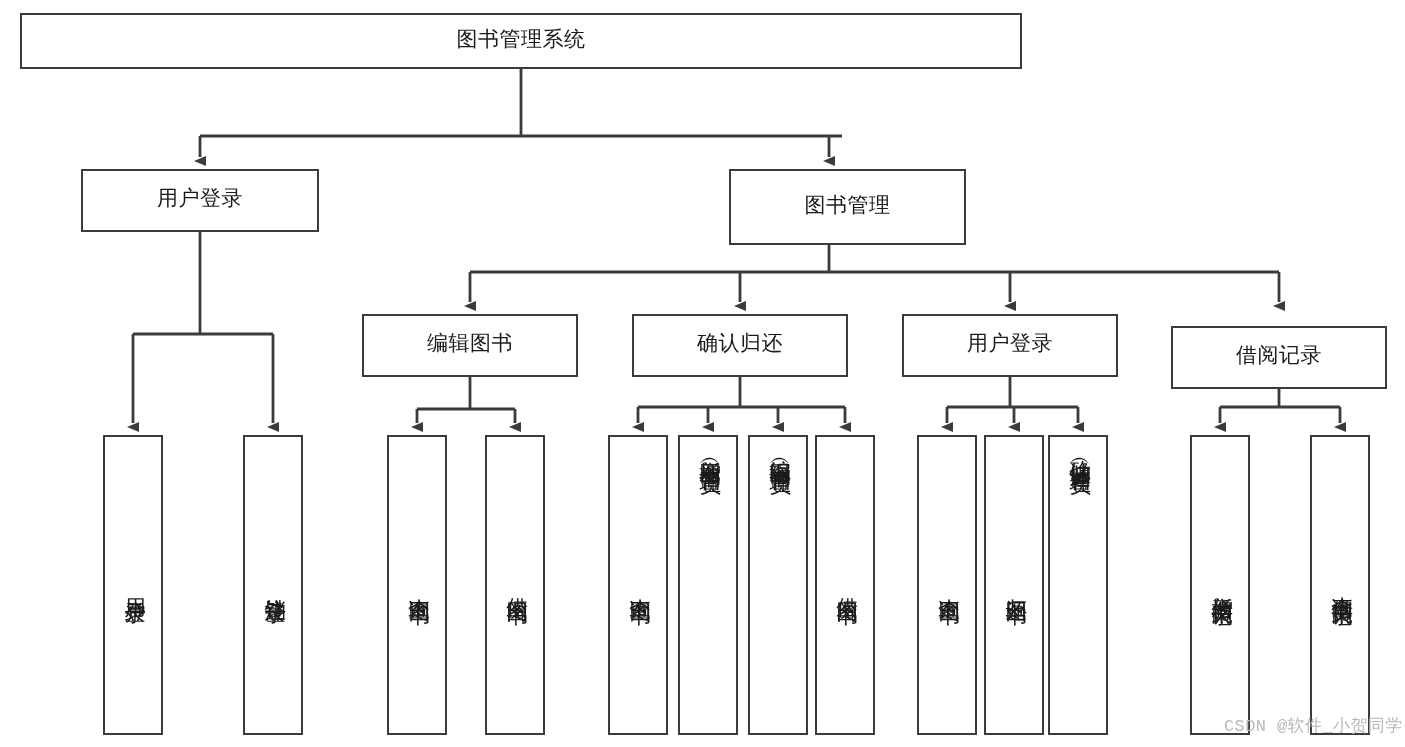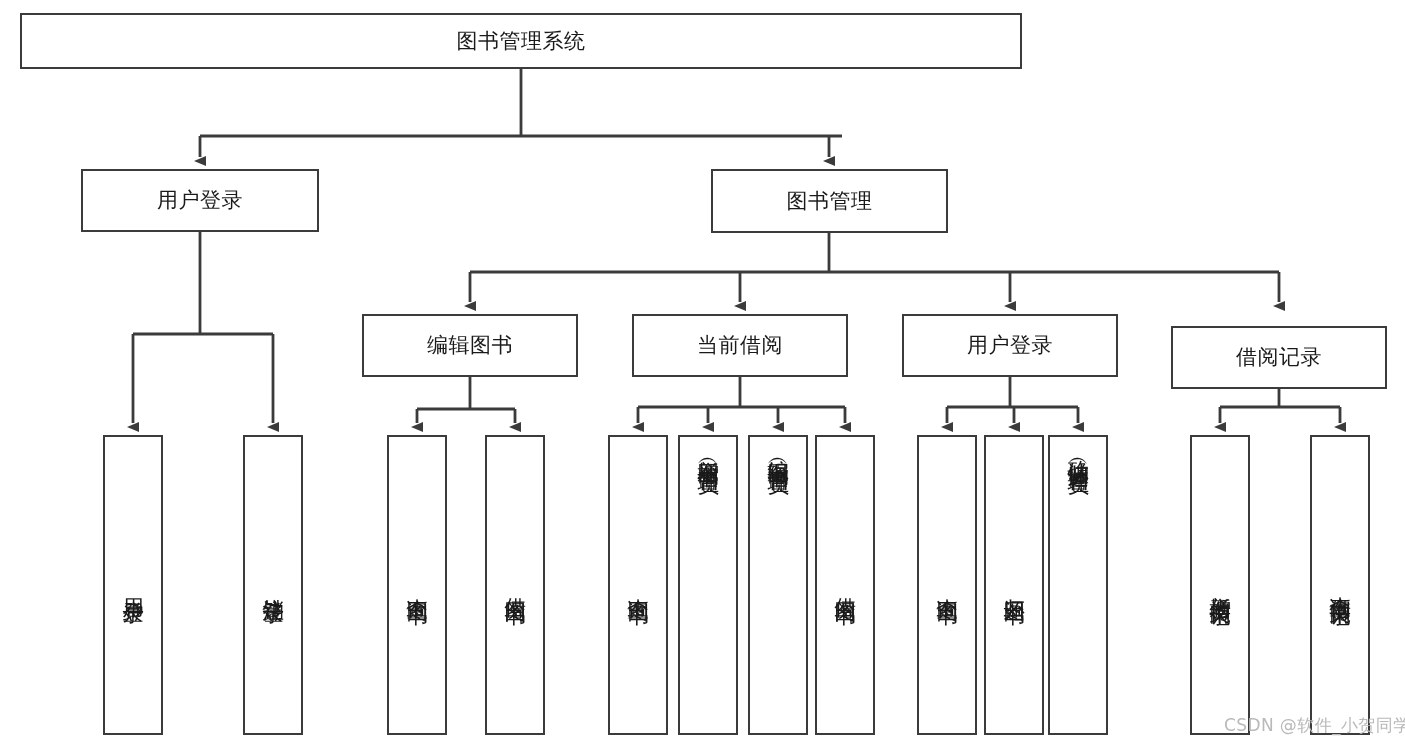--- a/index.html
+++ b/index.html
@@ -9,20 +9,21 @@
   }
   body {
     font-family: "DejaVu Sans", "Liberation Sans", sans-serif;
   }
   #canvas {
     position: relative;
     width: 1405px;
     height: 747px;
     background: #ffffff;
     overflow: hidden;
+    font-family: Liberation Mono, monospace;
   }
   #wires {
     position: absolute;
     left: 0;
     top: 0;
     width: 1405px;
     height: 747px;
     pointer-events: none;
   }
   .node {
@@ -122,29 +123,29 @@
     </g>
   </svg>
 
   <div class="node h" style="left:20px; top:13px; width:1002px; height:56px;">
     <span>图书管理系统</span>
   </div>
 
   <div class="node h" style="left:81px; top:169px; width:238px; height:63px;">
     <span>用户登录</span>
   </div>
-  <div class="node h" style="left:711px; top:169px; width:237px; height:64px;">
+  <div class="node h" style="left:729px; top:169px; width:237px; height:76px;">
     <span>图书管理</span>
   </div>
 
   <div class="node h" style="left:362px; top:314px; width:216px; height:63px;">
     <span>编辑图书</span>
   </div>
   <div class="node h" style="left:632px; top:314px; width:216px; height:63px;">
-    <span>当前借阅</span>
+    <span>确认归还</span>
   </div>
   <div class="node h" style="left:902px; top:314px; width:216px; height:63px;">
     <span>用户登录</span>
   </div>
   <div class="node h" style="left:1171px; top:314px; width:216px; height:63px;margin-top:12px;">
     <span>借阅记录</span>
   </div>
 
   <div class="node v" style="left:103px; top:435px; width:60px; height:300px;">
     <span>用户登录</span>

